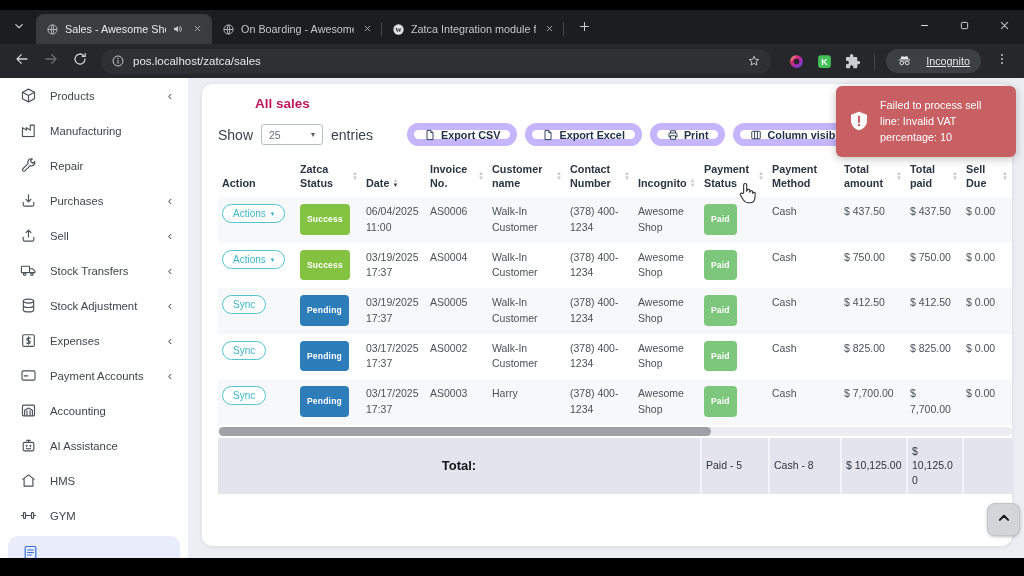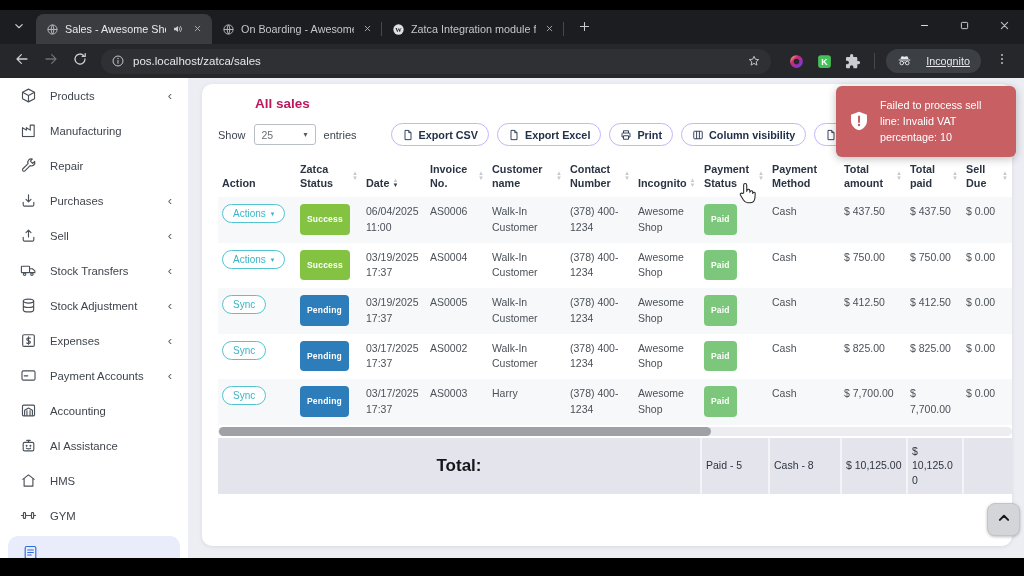--- a/index.html
+++ b/index.html
@@ -54,25 +54,25 @@
   .side-item .ic svg { width:17px; height:17px; display:block; }
   .side-item .lbl { margin-left:13px; font-size:11.3px; color:#3f454d; }
   .side-item .chev { margin-left:auto; color:#5d636b; font-size:13px; line-height:1; }
   .side-item.selected { background:#e9ecfb; border-radius:10px; margin:3px 8px 0 8px; height:32px; padding:0 14px; }
 
   .main { flex:1; position:relative; }
   .card { position:absolute; left:14px; right:12px; top:6px; bottom:12px; background:#fff; border-radius:10px; box-shadow:0 1px 4px rgba(25,30,40,.09); padding:12px 0 0 16px; overflow:hidden; }
 
   .page-title { font-size:13.5px; font-weight:700; color:#be185d;margin-left:37px; }
   .controls { display:flex; align-items:center; margin-top:12px; gap:8px; }
-  .ctl-lbl { font-size:11px; color:#3c4350; }
+  .ctl-lbl { font-size:14px; color:#3c4350; }
   .select { width:62px; height:21px; border:1px solid #b9bdc4; border-radius:3px; display:flex; align-items:center; justify-content:space-between; padding:0 7px; font-size:10.5px; color:#6a7076; background:#fff; }
   .select .sel-caret { font-size:8px; color:#555a60; }
   .btn-group { display:flex; gap:8px; margin-left:26px; }
-  .xbtn { height:23px; border:1px solid #c4b5fd; border-radius:12px; background:#fff; display:flex; align-items:center; gap:5px; padding:0 10px; font-size:10.8px; font-weight:700; color:#22314b;text-align:center; }
+  .xbtn { height:23px; border:7px solid #c4b5fd; border-radius:12px; background:#fff; display:flex; align-items:center; gap:5px; padding:0 10px; font-size:10.8px; font-weight:700; color:#22314b;text-align:center; }
   .xbtn .b-ic { width:12px; height:12px; display:flex; }
   .xbtn .b-ic svg { width:12px; height:12px; }
 
   .tablewrap { margin-top:16px; width:794px; --cols:78px 66px 64px 62px 78px 68px 66px 68px 72px 66px 56px 50px; }
   .thead { display:grid; grid-template-columns:var(--cols); align-items:end; }
   .th { display:flex; align-items:center; gap:3px; padding:0 4px 7px 4px; font-size:10.8px; font-weight:700; color:#2b3442; line-height:1.3; }
   .sort { display:flex; flex-direction:column; font-size:6px; color:#c6cad0; line-height:4.5px; margin-bottom:1px; flex:none; }
   .sort.is-desc .dn { color:#39404a; }
   .rows {}
   .trow { display:grid; grid-template-columns:var(--cols); }
@@ -84,21 +84,21 @@
   .badge.is-success { background:#84c341; }
   .badge.is-pending { background:#2d7dbb; }
   .badge.is-paid { background:#7dc77d; }
 
   .hscroll { height:9px; background:#ececf1; border-radius:5px; margin:2px 0; position:relative; }
   .hthumb { position:absolute; left:1px; top:0; height:9px; width:62%; background:#9fa1a6; border-radius:5px; }
 
   .total { display:grid; grid-template-columns:482px 68px 72px 66px 56px 50px; background:#e3e4ec; min-height:46px; align-items:center; }
   .tc { padding:6px 4px; font-size:10.5px; color:#2f3540; line-height:1.4; align-self:stretch; display:flex; align-items:center; }
   .tc + .tc { border-left:2px solid #f4f4f8; }
-  .tc.tlabel { font-weight:700; justify-content:center; font-size:17px; color:#15161a; }
+  .tc.tlabel { font-weight:700; justify-content:center; font-size:13px; color:#15161a; }
   .tc .wrapnum { word-break:break-word; }
 
   .foot { display:flex; justify-content:space-between; align-items:flex-start; margin-top:13px; padding-right:16px; }
   .showing { font-size:10.5px; color:#33383f; }
   .pager { display:flex; margin-top:7px; }
   .pg { border:1px solid #d7d7da; background:#fff; color:#7a7f87; font-size:10.5px; padding:6px 11px; cursor:pointer; }
   .pg.prev { border-radius:3px 0 0 3px; }
   .pg.page { background:#337ab7; border-color:#337ab7; color:#fff; margin-left:-1px; }
   .pg.next { border-radius:0 3px 3px 0; margin-left:-1px; }
 

